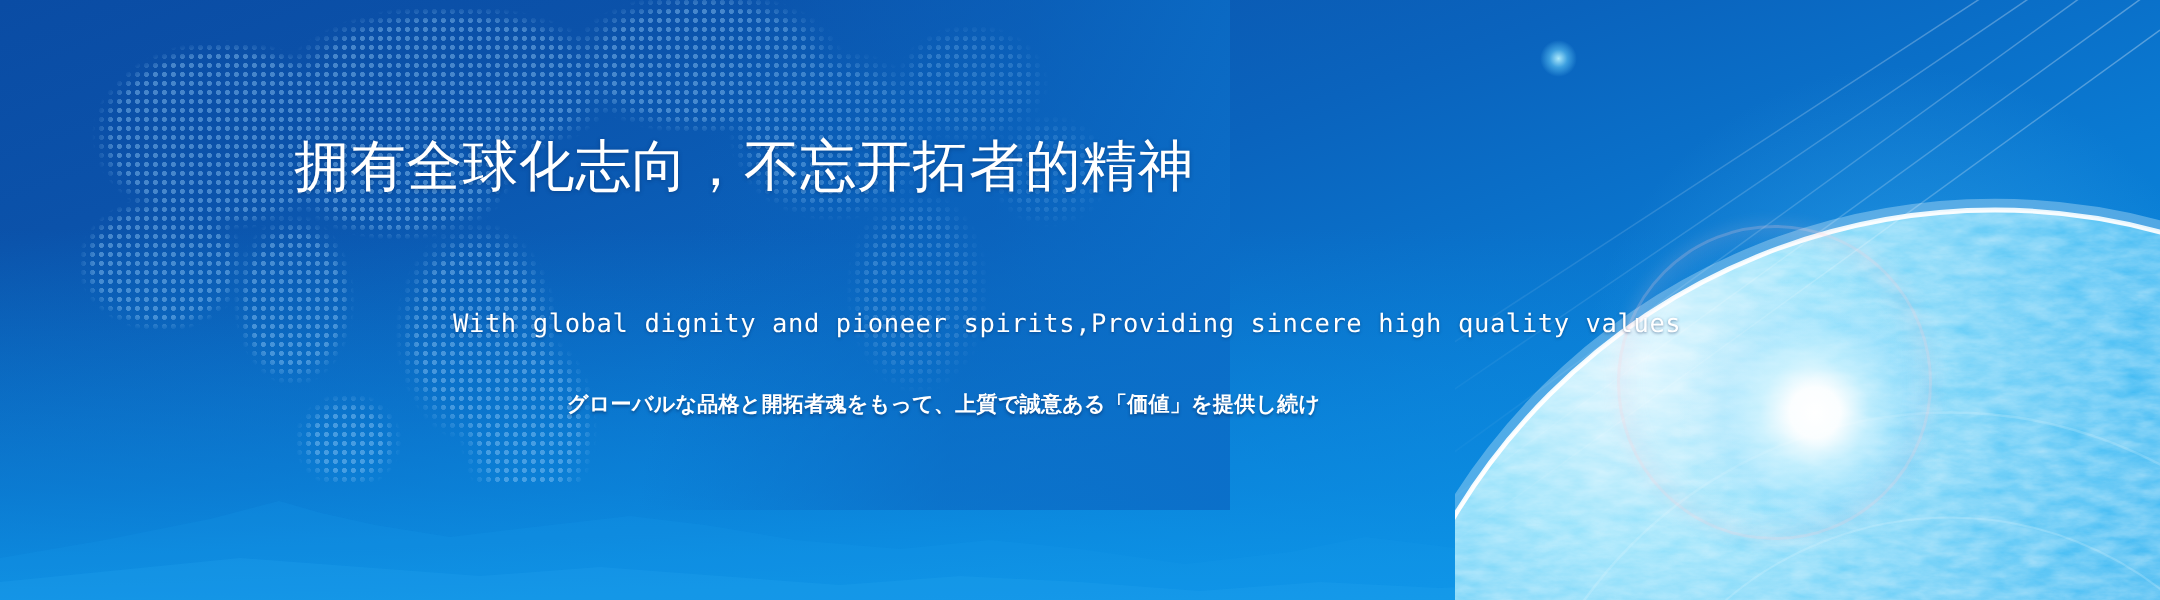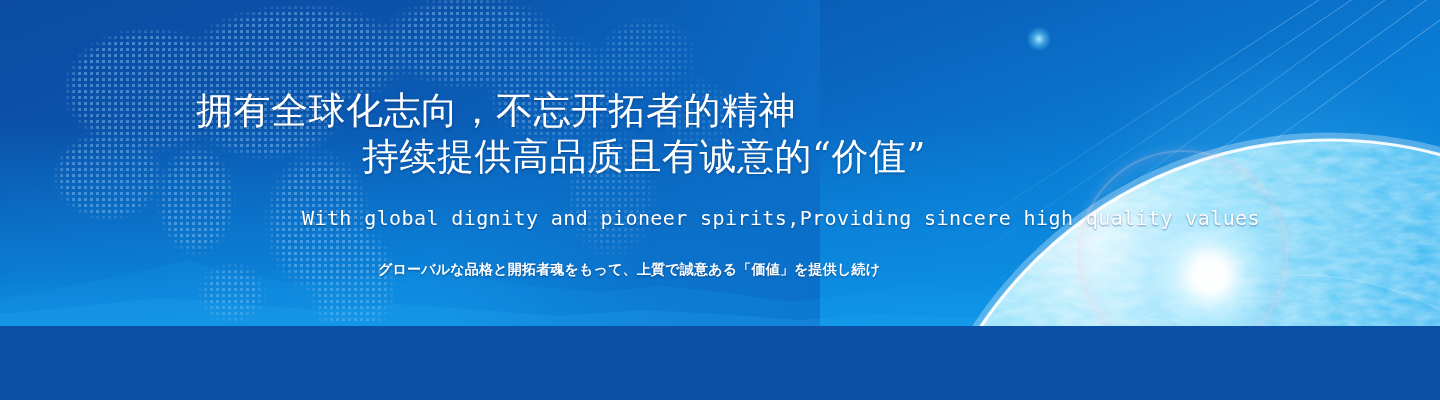--- a/index.html
+++ b/index.html
@@ -4,21 +4,21 @@
 <title>Corporate Banner</title>
 <style>
   * { margin:0; padding:0; box-sizing:border-box; }
   html,body{
     background:#0b4fa6;
     font-family:"Liberation Sans", sans-serif;
   }
   #banner{
     position:relative;
     width:1440px;
-    height:326px;
+    height:400px;
     overflow:hidden;
     
     background:
       linear-gradient(160deg,
         #0a4ca4 0%,
         #0b52aa 18%,
         #0a63bd 42%,
         #0a7ad2 66%,
         #0a8ade 86%,
         #0b90e3 100%);
@@ -119,21 +119,21 @@
     letter-spacing:.5px;
     white-space:nowrap;
     text-shadow:0 1px 3px rgba(4,40,92,.45);
   }
   .headline.l1{ left:196px; top:92px; }
   .headline.l2{ left:362px; top:138px; }
   .subtitle-en{
     position:absolute; left:302px; top:206px;
     color:#fff;
     font-family:"DejaVu Sans Mono","Liberation Mono", monospace;
-    font-size:20px;
+    font-size:17px;
     letter-spacing:.4px;
     white-space:nowrap;
     text-shadow:0 1px 2px rgba(4,40,92,.5);
   }
   .subtitle-ja{
     position:absolute; left:378px; top:261px;
     color:#fff;
     font-family:Liberation Mono, monospace;
     font-size:14px;
     font-weight:700;
@@ -217,18 +217,17 @@
       </svg>
     </div>
 
     <div class="flare"></div>
     <div class="flare-ring"></div>
     <div class="spark"></div>
   </div>
 
   <div class="copy">
     <div class="headline l1">拥有全球化志向，不忘开拓者的精神</div>
-    <div class="headline l2">持续提供高品质且有诚意的“价值”</div>
     <div class="subtitle-en">With global dignity and pioneer spirits,Providing sincere high quality values</div>
     <div class="subtitle-ja">グローバルな品格と開拓者魂をもって、上質で誠意ある「価値」を提供し続け</div>
   </div>
 
 </div>
 
 </body></html>

